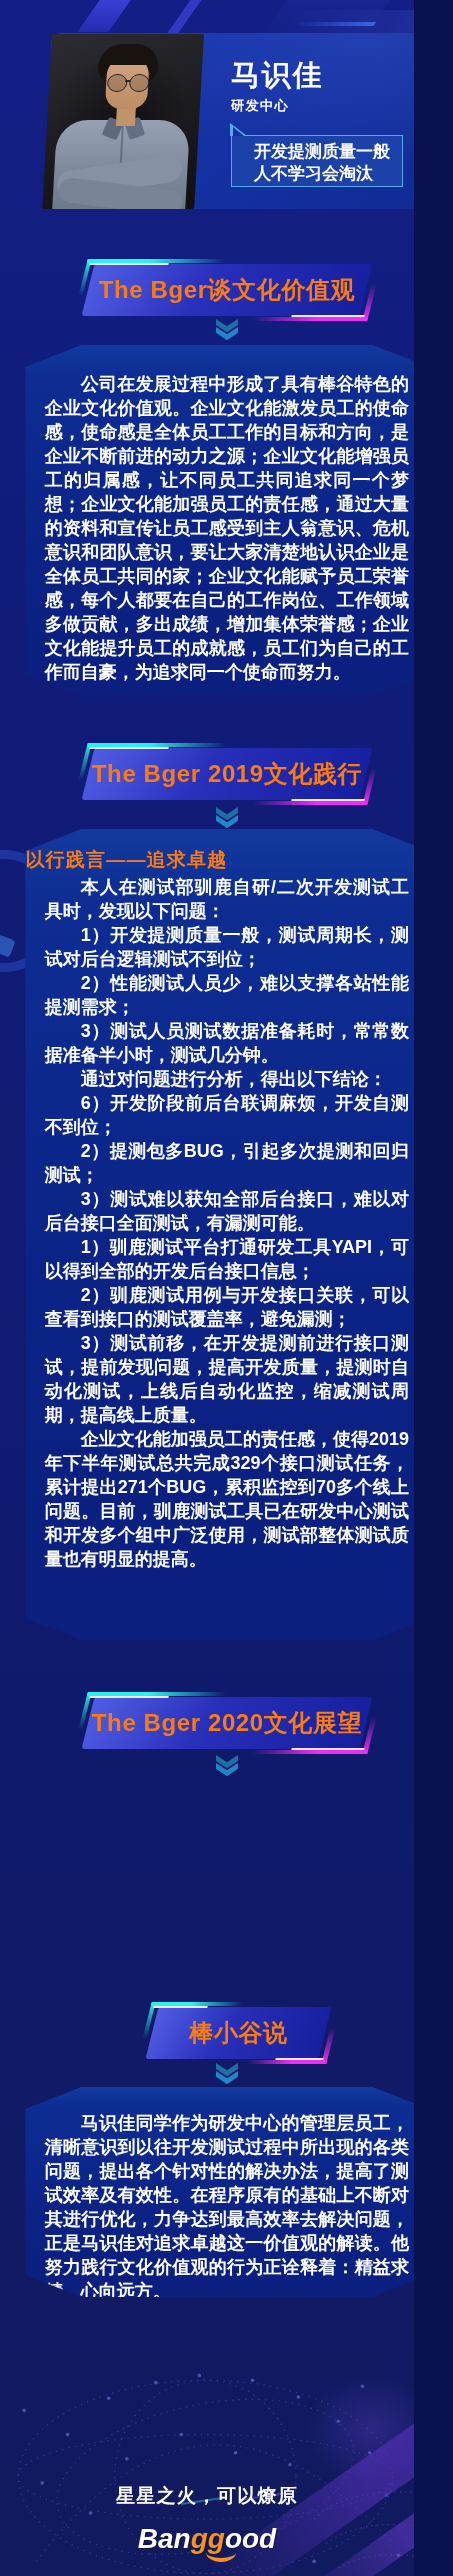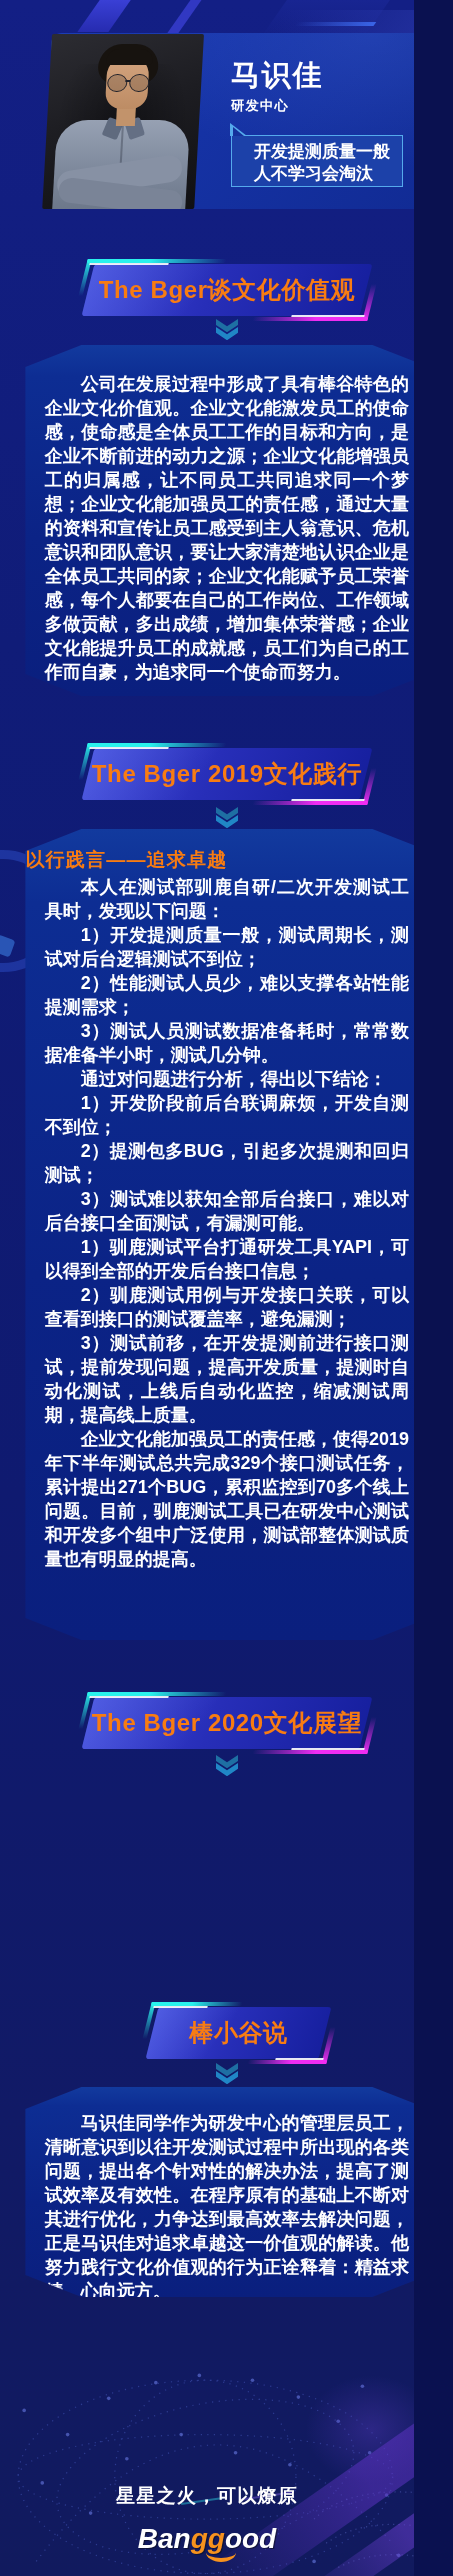--- a/index.html
+++ b/index.html
@@ -187,21 +187,21 @@
   <div class="ring"></div>
   <div class="chip"></div>
   <div class="panel pn2">
     <div class="subtitle">以行践言——追求卓越</div>
     <div class="ptxt t2">
       <p>本人在测试部驯鹿自研/二次开发测试工具时，发现以下问题：</p>
       <p>1）开发提测质量一般，测试周期长，测试对后台逻辑测试不到位；</p>
       <p>2）性能测试人员少，难以支撑各站性能提测需求；</p>
       <p>3）测试人员测试数据准备耗时，常常数据准备半小时，测试几分钟。</p>
       <p>通过对问题进行分析，得出以下结论：</p>
-      <p>1）开发阶段前后台联调麻烦，开发自测不到位；</p>
+      <p>6）开发阶段前后台联调麻烦，开发自测不到位；</p>
       <p>2）提测包多BUG，引起多次提测和回归测试；</p>
       <p>3）测试难以获知全部后台接口，难以对后台接口全面测试，有漏测可能。</p>
       <p>1）驯鹿测试平台打通研发工具YAPI，可以得到全部的开发后台接口信息；</p>
       <p>2）驯鹿测试用例与开发接口关联，可以查看到接口的测试覆盖率，避免漏测；</p>
       <p>3）测试前移，在开发提测前进行接口测试，提前发现问题，提高开发质量，提测时自动化测试，上线后自动化监控，缩减测试周期，提高线上质量。</p>
       <p>企业文化能加强员工的责任感，使得2019年下半年测试总共完成329个接口测试任务，累计提出271个BUG，累积监控到70多个线上问题。目前，驯鹿测试工具已在研发中心测试和开发多个组中广泛使用，测试部整体测试质量也有明显的提高。</p>
     </div>
   </div>
 
   <div class="banner b3">

